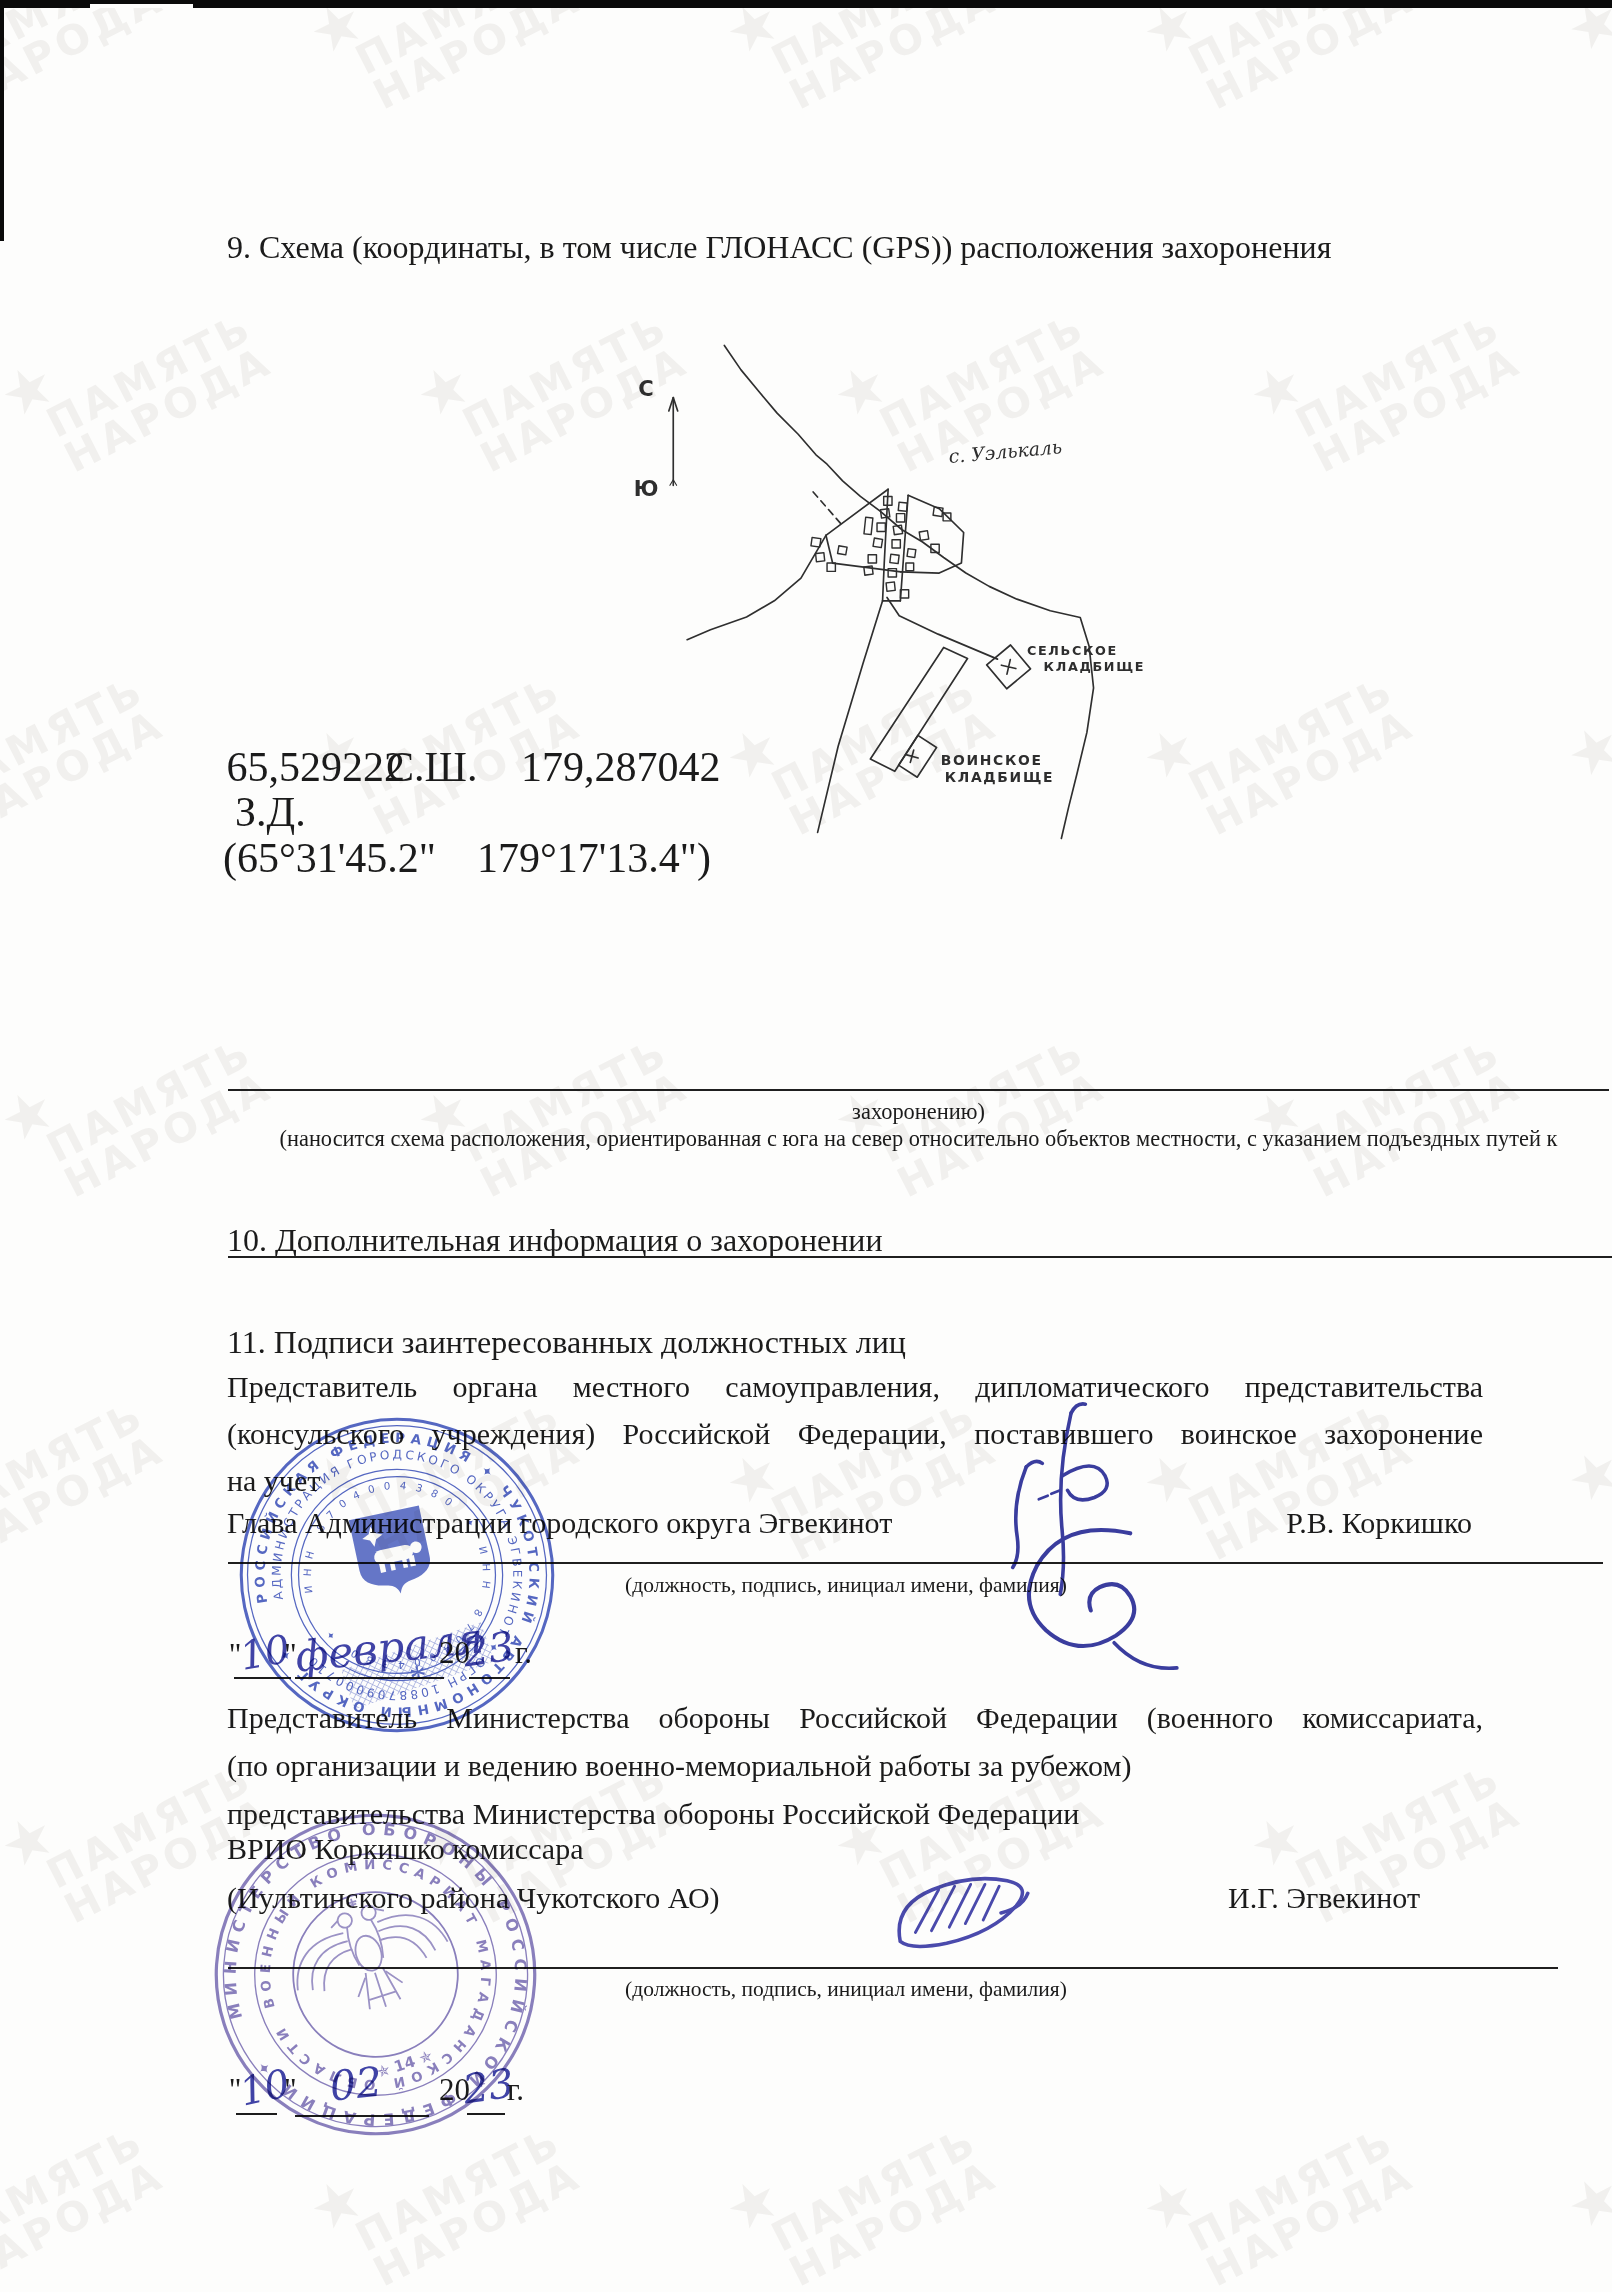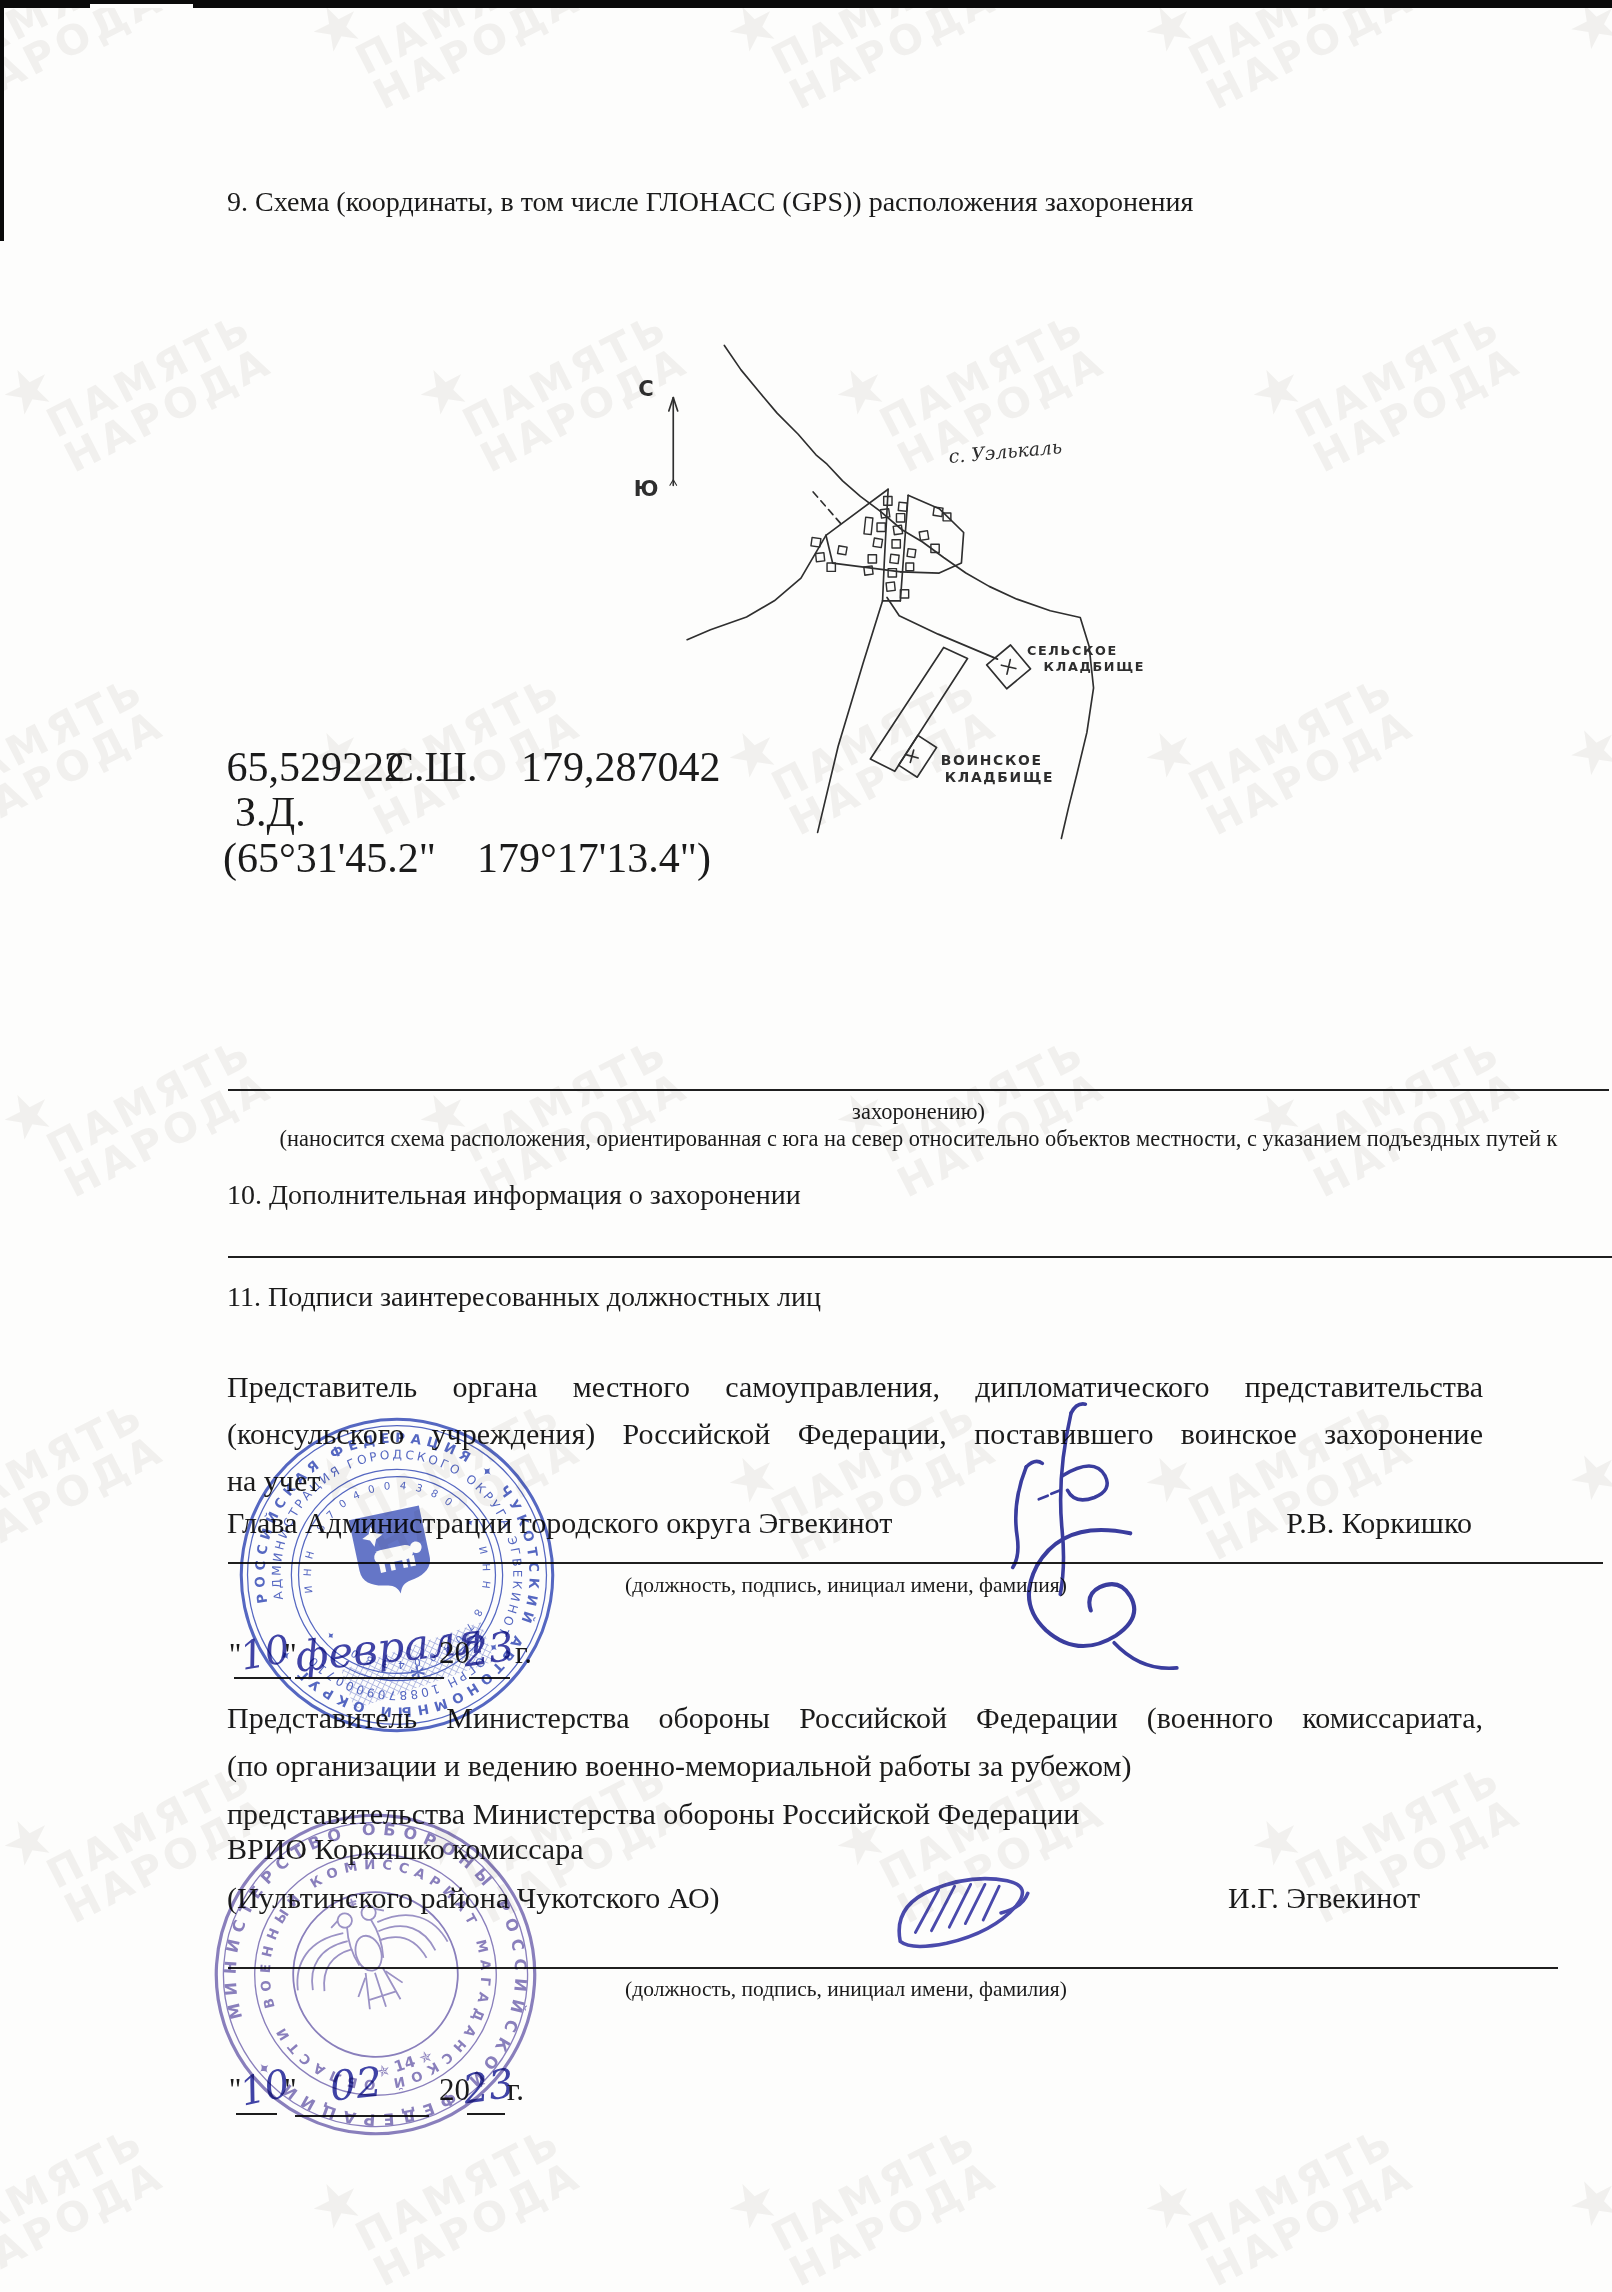--- a/index.html
+++ b/index.html
@@ -10,21 +10,21 @@
   .scan-topgap{position:absolute;left:90px;top:3.6px;width:103px;height:4.5px;background:#fdfdfc;}
   .scan-leftbar{position:absolute;left:0;top:8px;width:3.6px;height:233px;background:#0a0a0a;}
   
   #wm-layer{position:absolute;inset:0;z-index:0;}
   .wm{position:absolute;transform:rotate(-27deg);color:#f1f0ee;font-weight:bold;
       display:flex;flex-direction:column;line-height:39px;font-size:41px;letter-spacing:4.5px;
       font-family:"DejaVu Sans",sans-serif;user-select:none;}
   .wm-star{font-size:59px;line-height:47px;margin-left:-30px;}
   .layer{position:absolute;inset:0;z-index:2;}
   .abs{position:absolute;}
-  .h1{font-size:28px;}
+  .h1{font-size:32px;margin-top:43px;}
   .body-par{font-size:30px;line-height:47px;width:1256px;}
   .just{text-align:justify;text-align-last:justify;}
   .rule{position:absolute;border-top:2.2px solid #1f1f1f;height:0;}
   .smallcap{font-size:21.5px;text-align:center;}
   .mapcap{font-size:22.4px;text-align:center;line-height:27px;}
   .coords{font-size:42px;}
   .hw{font-family:"DejaVu Serif",serif;font-style:italic;color:#4043a6;}
   .u{position:absolute;border-bottom:2.2px solid #1c1c1c;height:0;}
   .stamp{position:absolute;mix-blend-mode:multiply;opacity:.88;z-index:3;}
   .sig{position:absolute;mix-blend-mode:multiply;z-index:4;}

